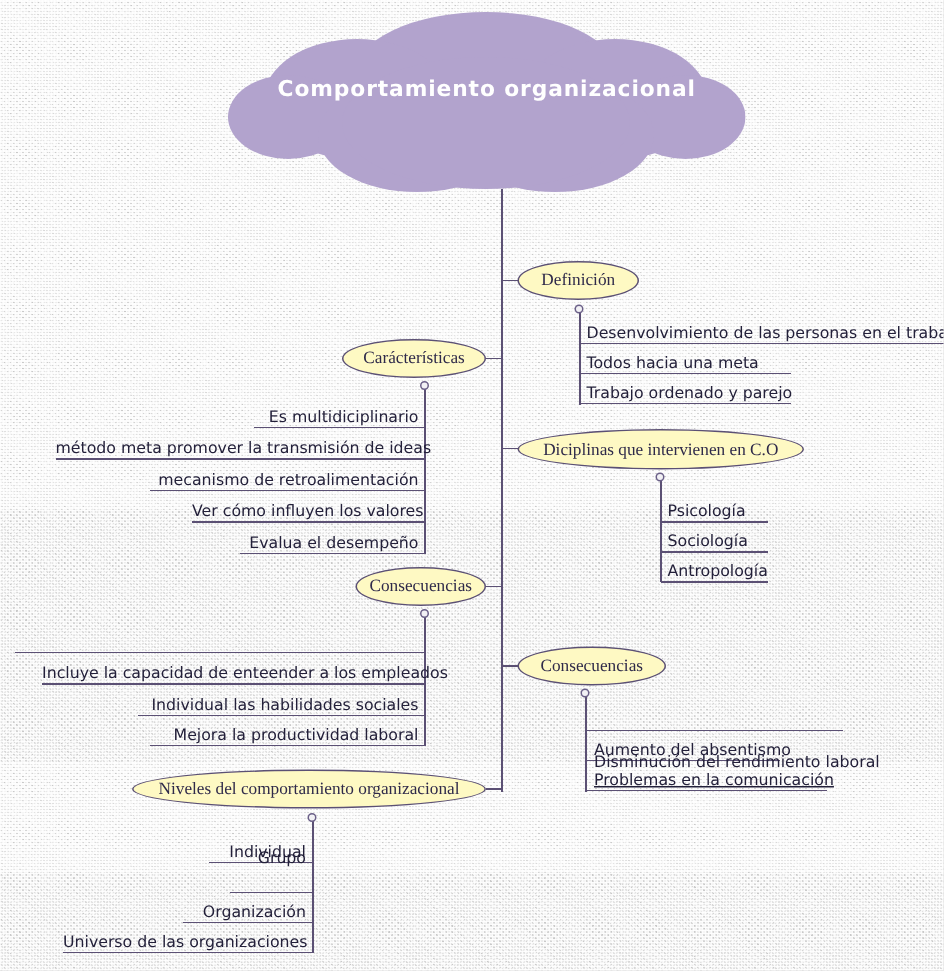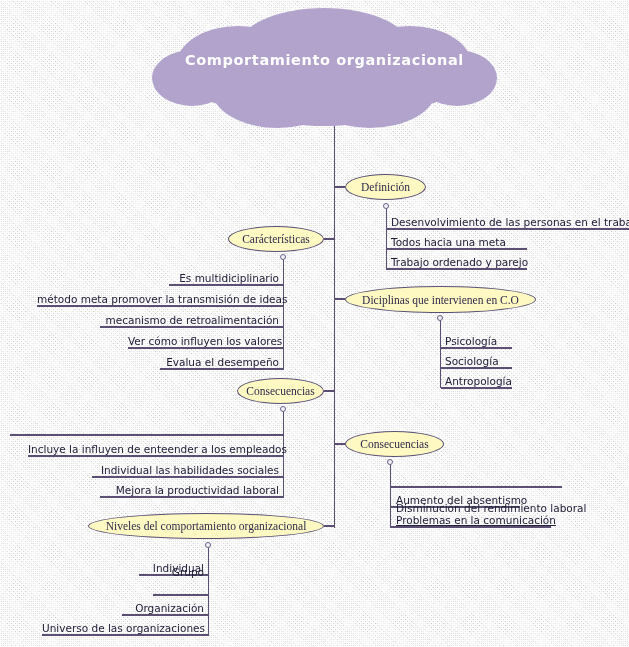--- a/index.html
+++ b/index.html
@@ -164,21 +164,21 @@
 
   <div class="leaf l" style="left:445px;top:335px;width:120px;">Psicología</div>
   <div class="leaf l" style="left:445px;top:355px;width:120px;">Sociología</div>
   <div class="leaf l" style="left:445px;top:375px;width:120px;">Antropología</div>
 
   <div class="ell" style="left:237px;top:378px;width:87px;height:26px;">
     <span>Consecuencias</span>
   </div>
   <div class="handle" style="left:280px;top:406px;"></div>
 
-  <div class="leaf r" style="left:28px;top:443px;width:251px;">Incluye la influyen de enteender a los empleados</div>
+  <div class="leaf r" style="left:28px;top:443px;width:251px;">Incluye la capacidad de enteender a los empleados</div>
   <div class="leaf r" style="left:92px;top:464px;width:187px;">Individual  las habilidades sociales</div>
   <div class="leaf r" style="left:100px;top:484px;width:179px;">Mejora la productividad laboral</div>
 
   <div class="ell" style="left:345px;top:431px;width:99px;height:26px;">
     <span>Consecuencias</span>
   </div>
   <div class="handle" style="left:387px;top:459px;"></div>
 
   <div class="leaf l" style="left:396px;top:502px;width:180px;">Disminución del rendimiento laboral</div>
   <div class="leaf l" style="left:396px;top:494px;width:150px;">Aumento del absentismo</div>

